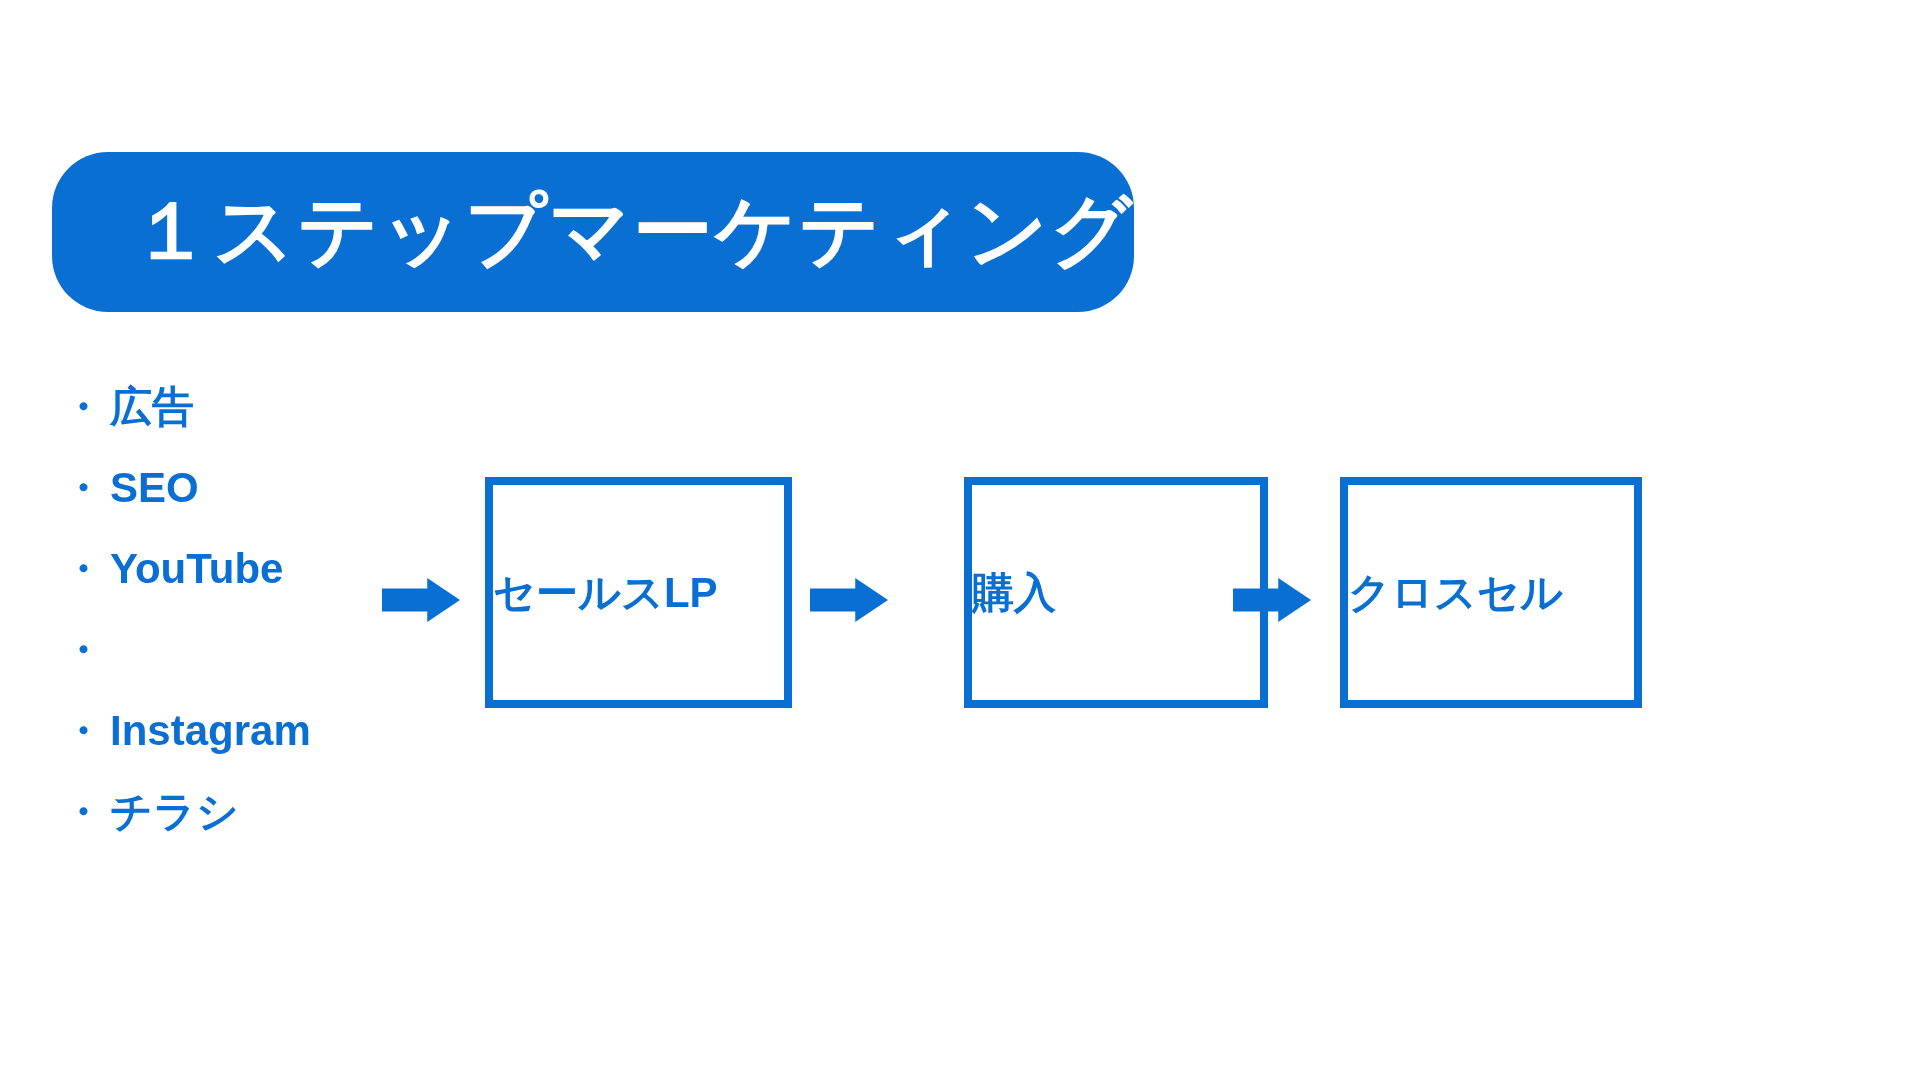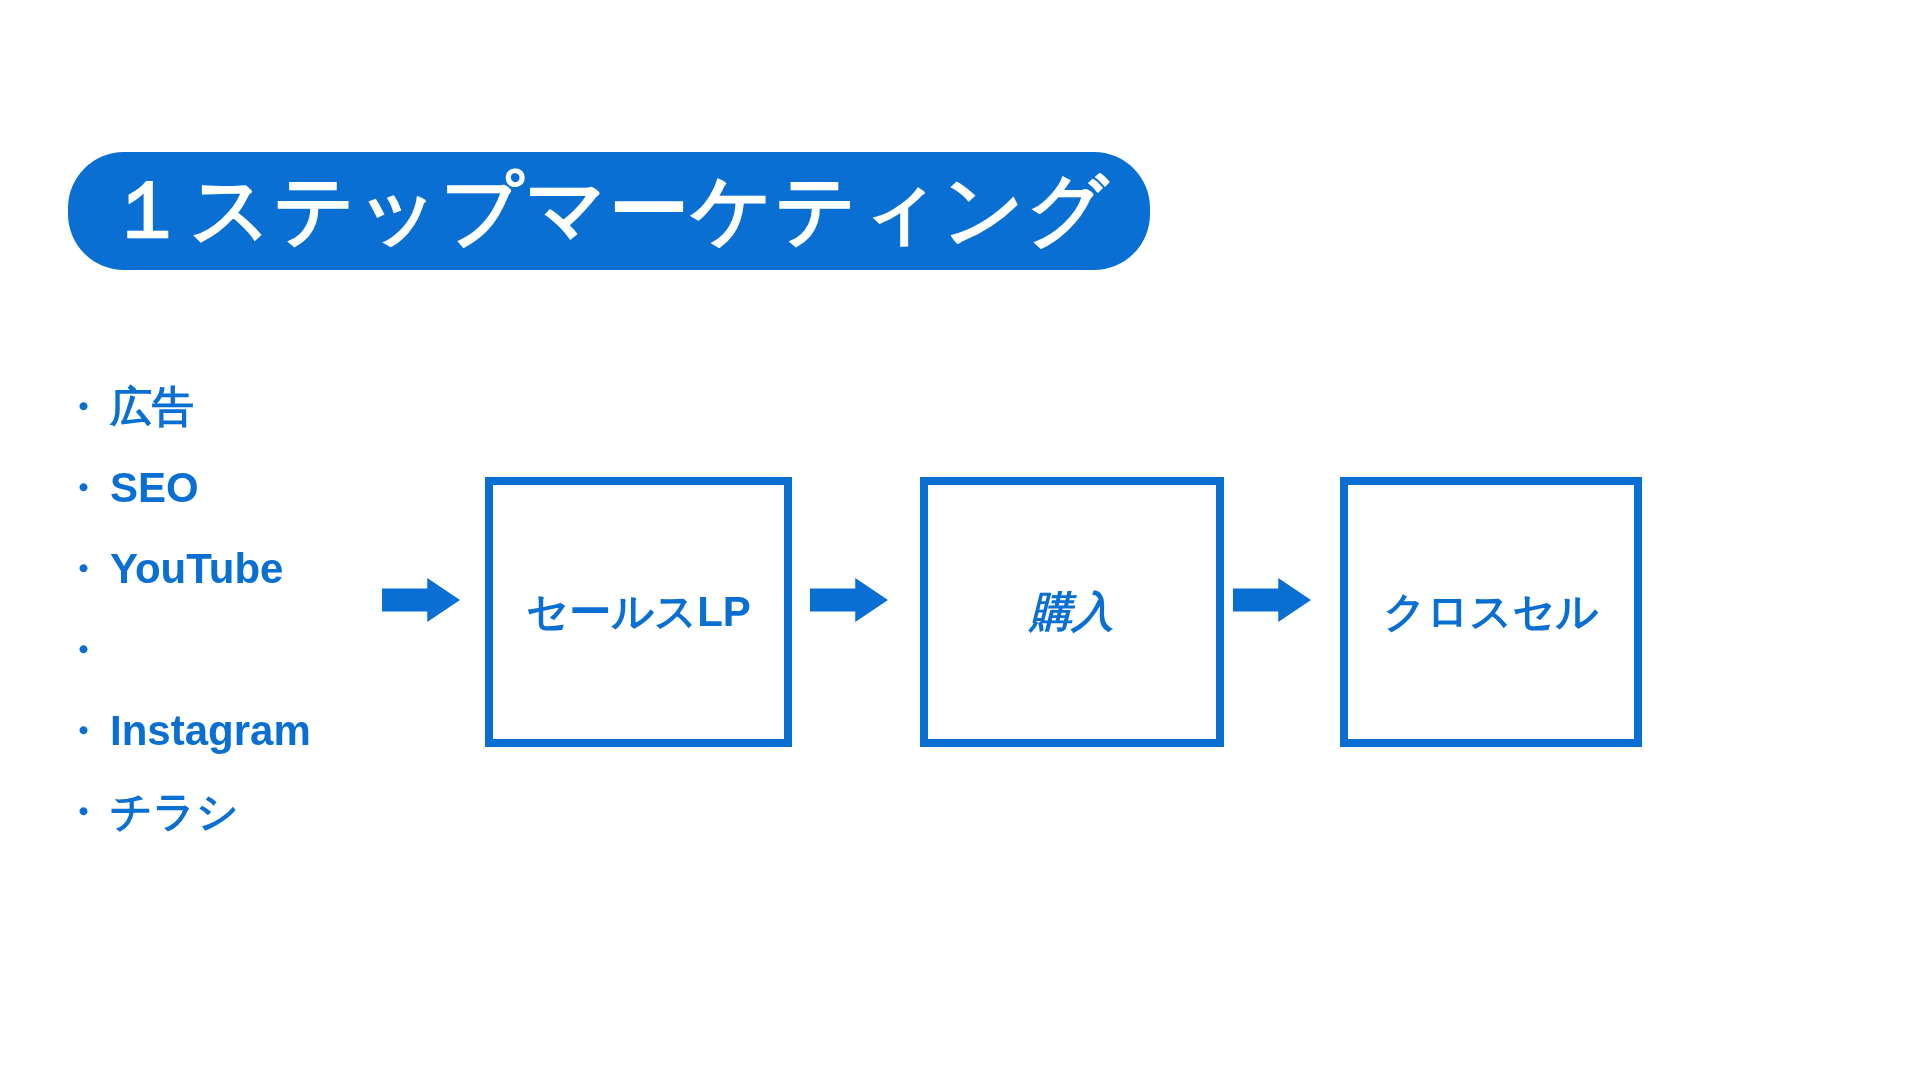--- a/index.html
+++ b/index.html
@@ -16,29 +16,29 @@
     position: relative;
     width: 1920px;
     height: 1080px;
     background: var(--background);
     overflow: hidden;
   }
 
   
   .title-banner {
     position: absolute;
-    left: 68px;
+    left: 52px;
     top: 152px;
     width: 1082px;
-    height: 118px;
+    height: 160px;
     background: var(--accent-blue);
     border-radius: 56px;
     display: flex;
     align-items: center;
-    justify-content: center;
+    justify-content: flex-end;
   }
   .title-banner .title-text {
     color: var(--text-white);
     font-size: 80px;
     font-weight: bold;
     letter-spacing: 2px;
     white-space: nowrap;
   }
 
   
@@ -60,35 +60,35 @@
   }
   .channel-item .bullet {
     font-size: 42px;
     margin-right: 6px;
   }
 
   
   .flow-box {
     position: absolute;
     top: 477px;
-    height: 270px;
+    height: 231px;
     border: 8px solid var(--accent-blue);
     background: var(--background);
     display: flex;
     align-items: center;
-    justify-content: center;
+    justify-content: flex-start;
   }
   .flow-box .flow-label {
     color: var(--accent-blue);
     font-size: 42px;
     font-weight: bold;
     white-space: nowrap;
   }
   #flow-box-1 { left: 485px;  width: 307px; }
-  #flow-box-2 { left: 920px;  width: 304px; font-style: italic; }
+  #flow-box-2 { left: 964px;  width: 304px; }
   #flow-box-3 { left: 1340px; width: 302px; }
 
   .flow-arrow {
     position: absolute;
     top: 578px;
     width: 78px;
     height: 44px;
     background: var(--accent-blue);
     clip-path: polygon(0 24%, 58% 24%, 58% 0, 100% 50%, 58% 100%, 58% 76%, 0 76%);
   }

